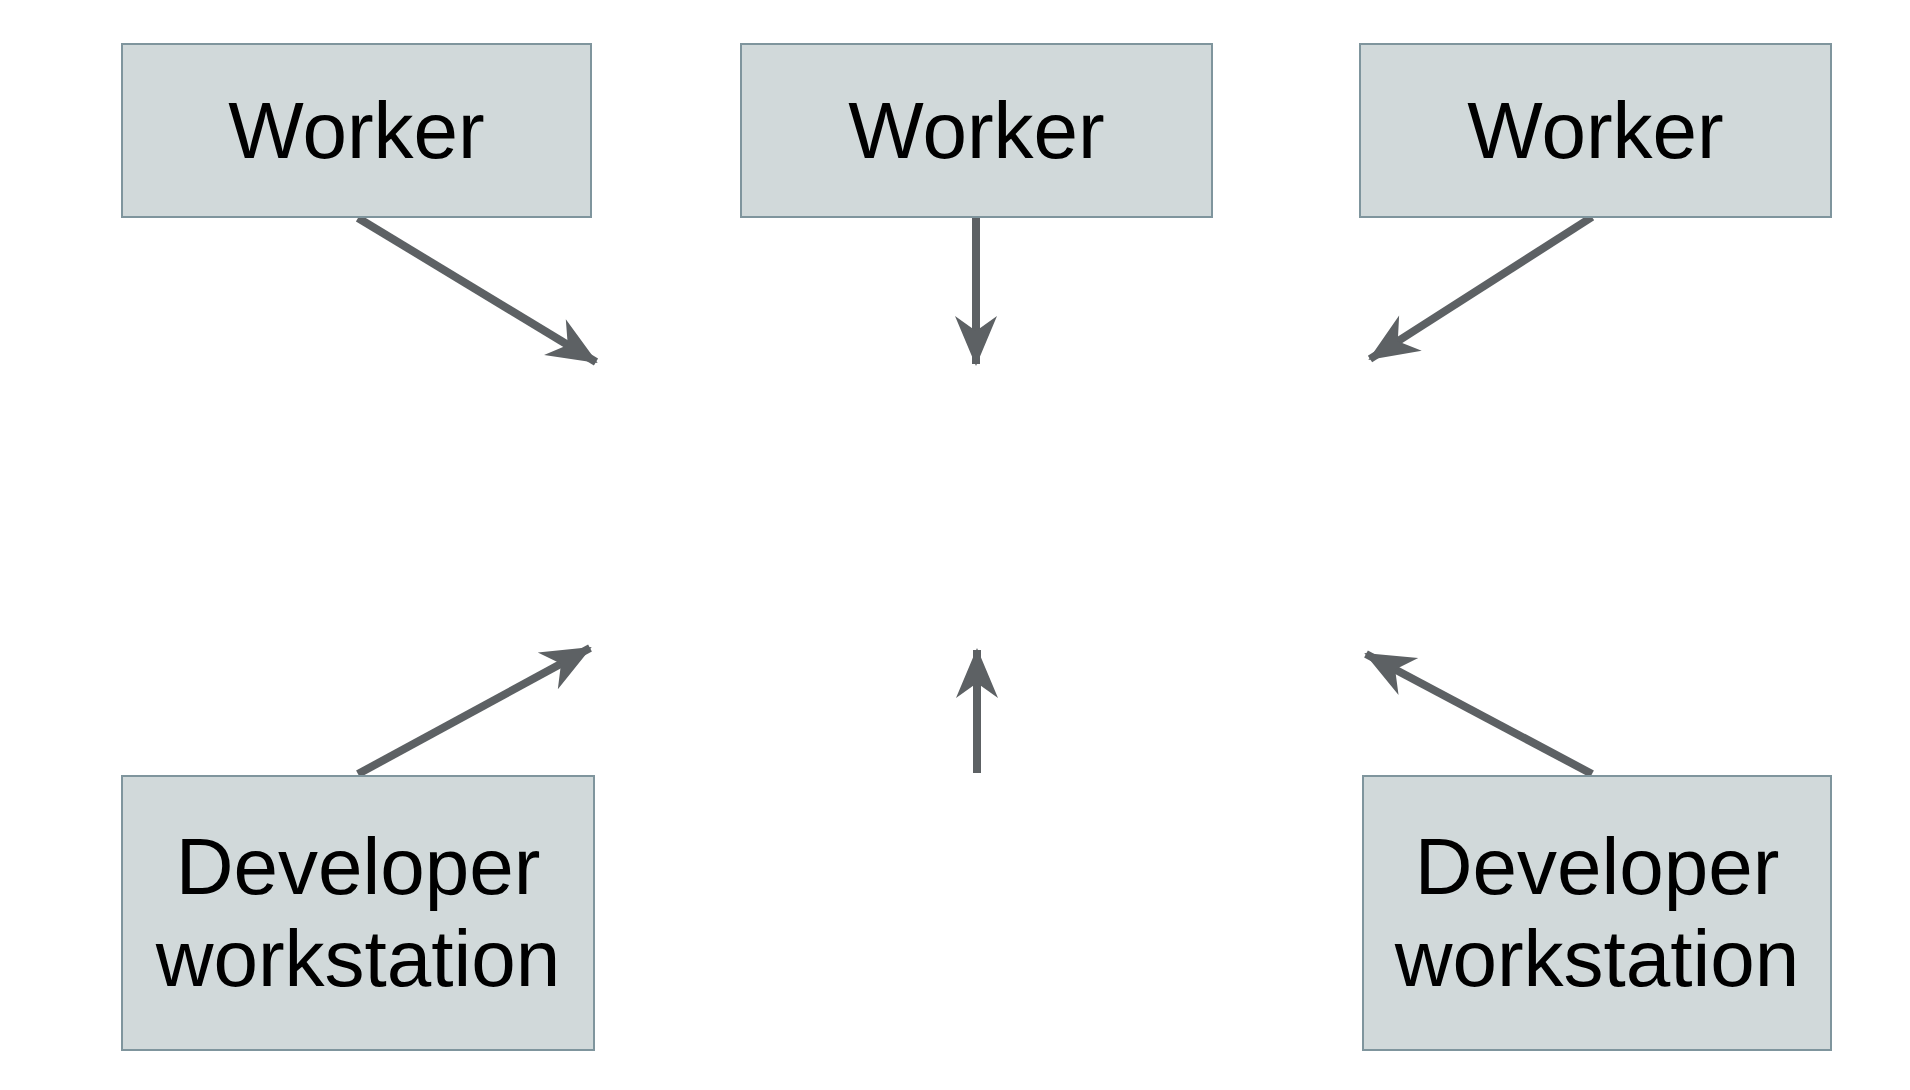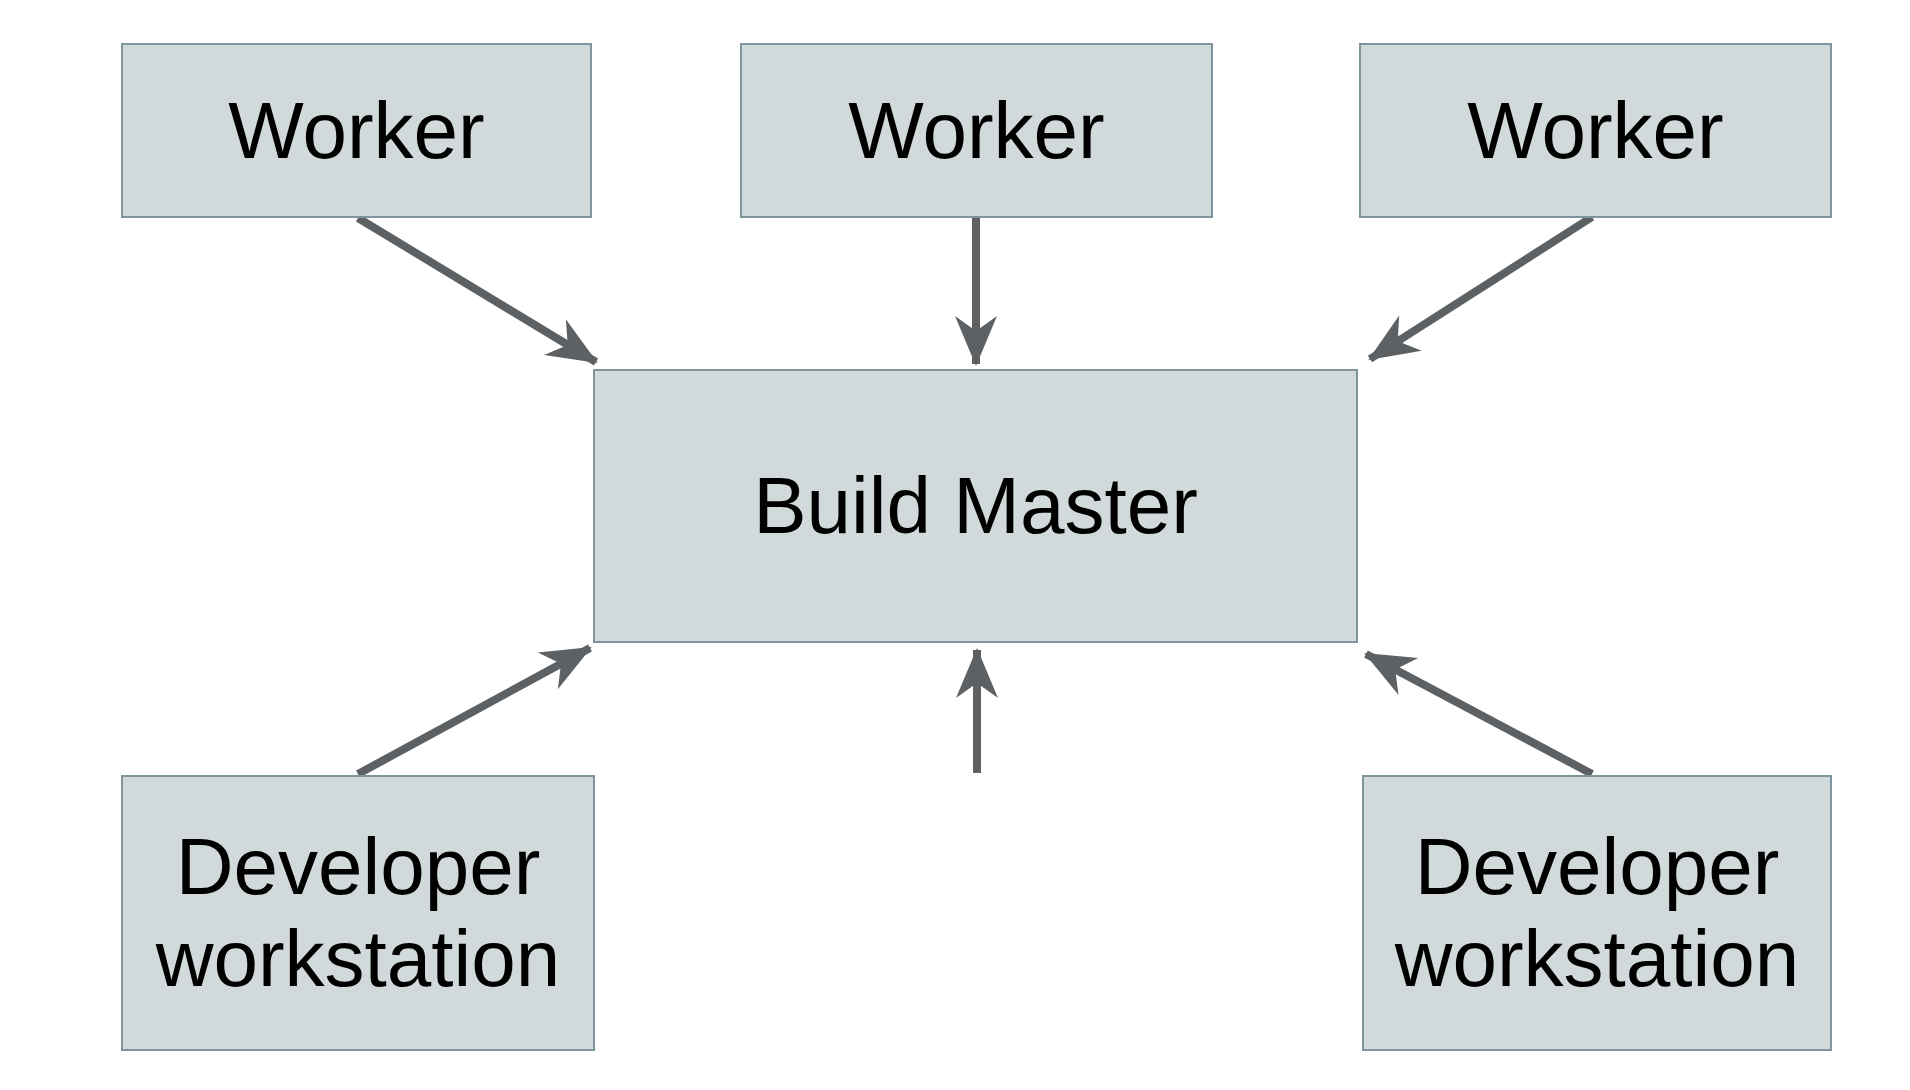--- a/index.html
+++ b/index.html
@@ -64,23 +64,20 @@
   </div>
 
   <div class="node node-worker-2">
     <span class="label">Worker</span>
   </div>
 
   <div class="node node-worker-3">
     <span class="label">Worker</span>
   </div>
 
-  <div class="node node-build-master">
-    <span class="label">Build Master</span>
-  </div>
 
   <div class="node node-dev-1">
     <span class="label">Developer workstation</span>
   </div>
 
 
   <div class="node node-dev-2">
     <span class="label">Developer workstation</span>
   </div>
 

